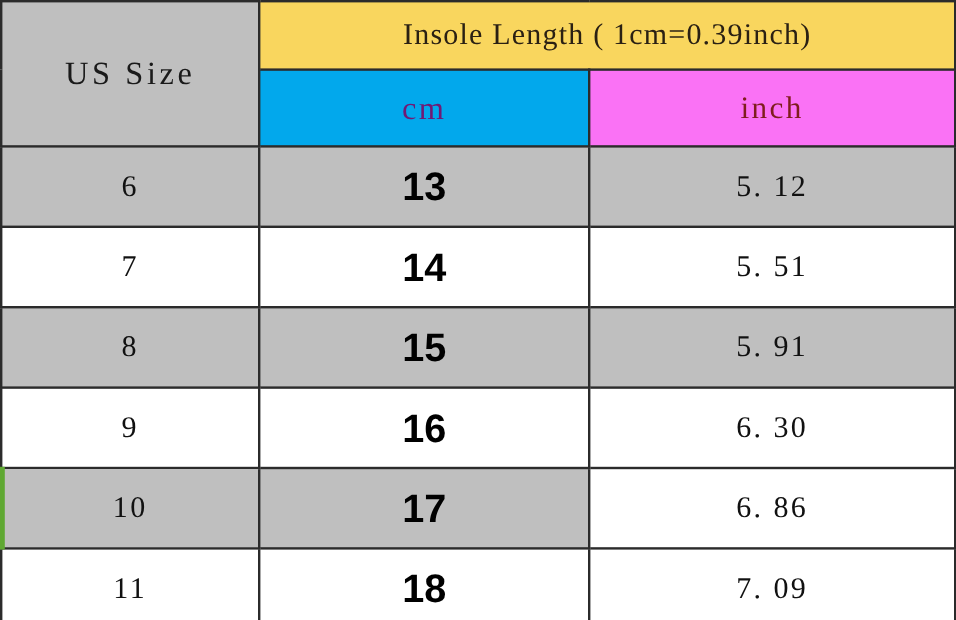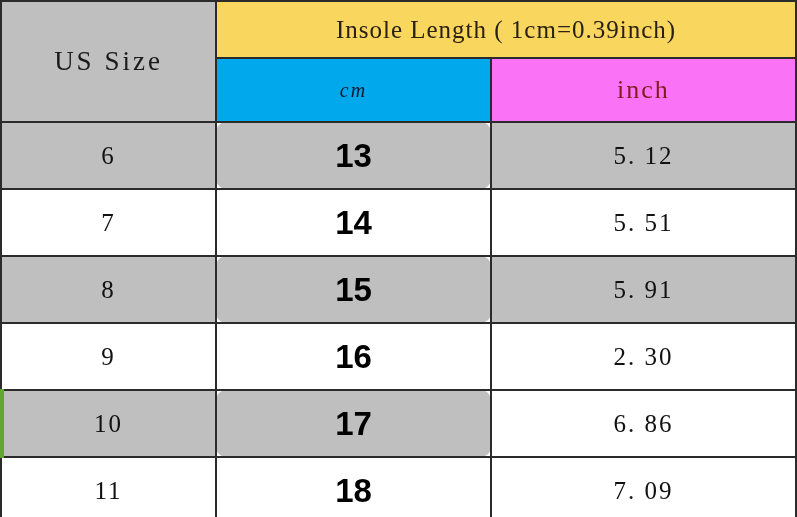--- a/index.html
+++ b/index.html
@@ -43,25 +43,24 @@
   }
   .cell-insole-header {
     background: #f9d65e;
     font-size: 25px;
     letter-spacing: 1px;
     color: #2a2013;
     height: 55px;
   }
   .cell-cm-header {
     background: #02a8ec;
-    font-size: 20px;
+    font-size: 27px;
     letter-spacing: 2px;
-    color: #0f172a;
+    color: #701a75;
     height: 62px;
-    font-style: italic;
   }
   .cell-inch-header {
     background: #fa72f5;
     font-size: 26px;
     letter-spacing: 2px;
     color: #7f1d1d;
     height: 62px;
   }
 
   
@@ -73,21 +72,20 @@
     font-size: 25px;
     letter-spacing: 2px;
     color: #111111;
   }
   .cell-cm-value {
     font-family: "Liberation Sans", sans-serif;
     font-weight: bold;
     font-size: 33px;
     letter-spacing: 0px;
     color: #000000;
-    border-radius: 10px;
   }
   .cell-inch-value {
     font-size: 25px;
     letter-spacing: 2px;
     color: #111111;
     margin-left: 39px;
   }
 
   
   .green-marker-host { position: relative; }
@@ -131,21 +129,21 @@
         <td class="cell-inch-value bg-white">5. 51</td>
       </tr>
       <tr class="row-body">
         <td class="cell-us-size bg-gray">8</td>
         <td class="cell-cm-value bg-gray">15</td>
         <td class="cell-inch-value bg-gray">5. 91</td>
       </tr>
       <tr class="row-body">
         <td class="cell-us-size bg-white">9</td>
         <td class="cell-cm-value bg-white">16</td>
-        <td class="cell-inch-value bg-white">2. 30</td>
+        <td class="cell-inch-value bg-white">6. 30</td>
       </tr>
       <tr class="row-body">
         <td class="cell-us-size bg-gray green-marker-host">10<span class="green-marker"></span></td>
         <td class="cell-cm-value bg-gray">17</td>
         <td class="cell-inch-value bg-white">6. 86</td>
       </tr>
       <tr class="row-body">
         <td class="cell-us-size bg-white">11</td>
         <td class="cell-cm-value bg-white">18</td>
         <td class="cell-inch-value bg-white">7. 09</td>

